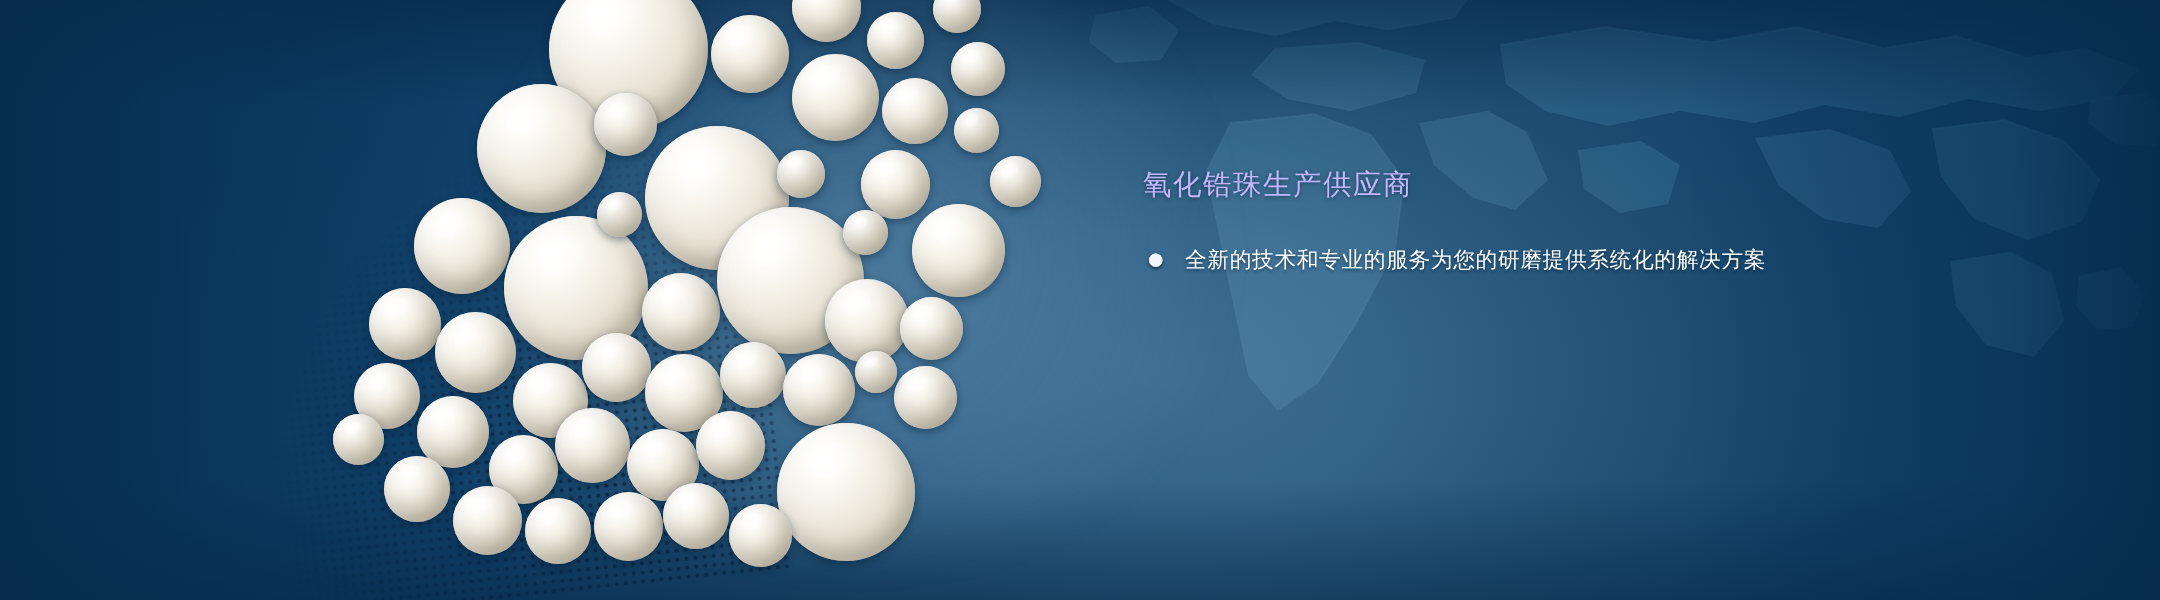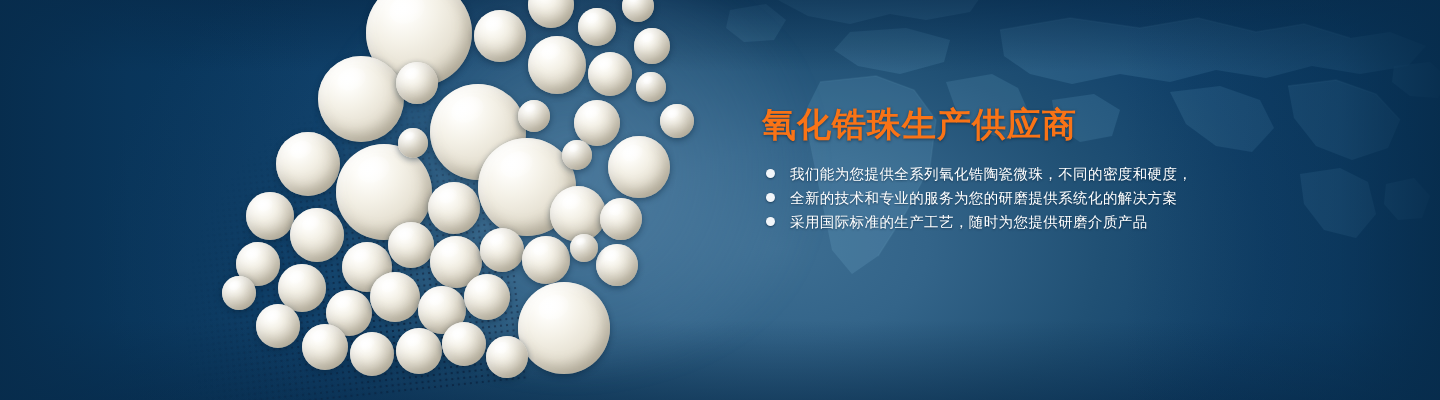--- a/index.html
+++ b/index.html
@@ -108,25 +108,25 @@
   }
 
   
   .copy {
     position: absolute;
     left: 762px;
     top: 104px;
     width: 620px;
   }
   .headline {
-    color: #f97316;
-    font-size: 34px;
+    color: #c4b5fd;
+    font-size: 19px;
     line-height: 40px;
     letter-spacing: 1px;
-    font-weight: 700;
+    font-weight: 400;
     margin: 0 0 18px 0;
     text-shadow: 0 1px 3px rgba(4,26,48,0.55);
   }
   .bullets { list-style: none; margin: 0; padding: 0; }
   .bullet-row {
     position: relative;
     padding-left: 28px;
     margin-bottom: 0;
   }
   .bullet-dot {
@@ -235,26 +235,21 @@
     <div class="bead" style="left:440px; top:274px; width:28px;  height:28px;"></div>
     <div class="bead" style="left:92px;  top:316px; width:34px;  height:34px;"></div>
   </div>
 
   <div class="copy">
     <h1 class="headline">氧化锆珠生产供应商</h1>
 
     <ul class="bullets">
       <li class="bullet-row">
         <span class="bullet-dot"></span>
-        <span class="bullet-text">我们能为您提供全系列氧化锆陶瓷微珠，不同的密度和硬度，</span>
       </li>
       <li class="bullet-row">
         <span class="bullet-dot"></span>
         <span class="bullet-text">全新的技术和专业的服务为您的研磨提供系统化的解决方案</span>
       </li>
-      <li class="bullet-row">
-        <span class="bullet-dot"></span>
-        <span class="bullet-text">采用国际标准的生产工艺，随时为您提供研磨介质产品</span>
-      </li>
     </ul>
   </div>
 
 </div>
 
 </body></html>

